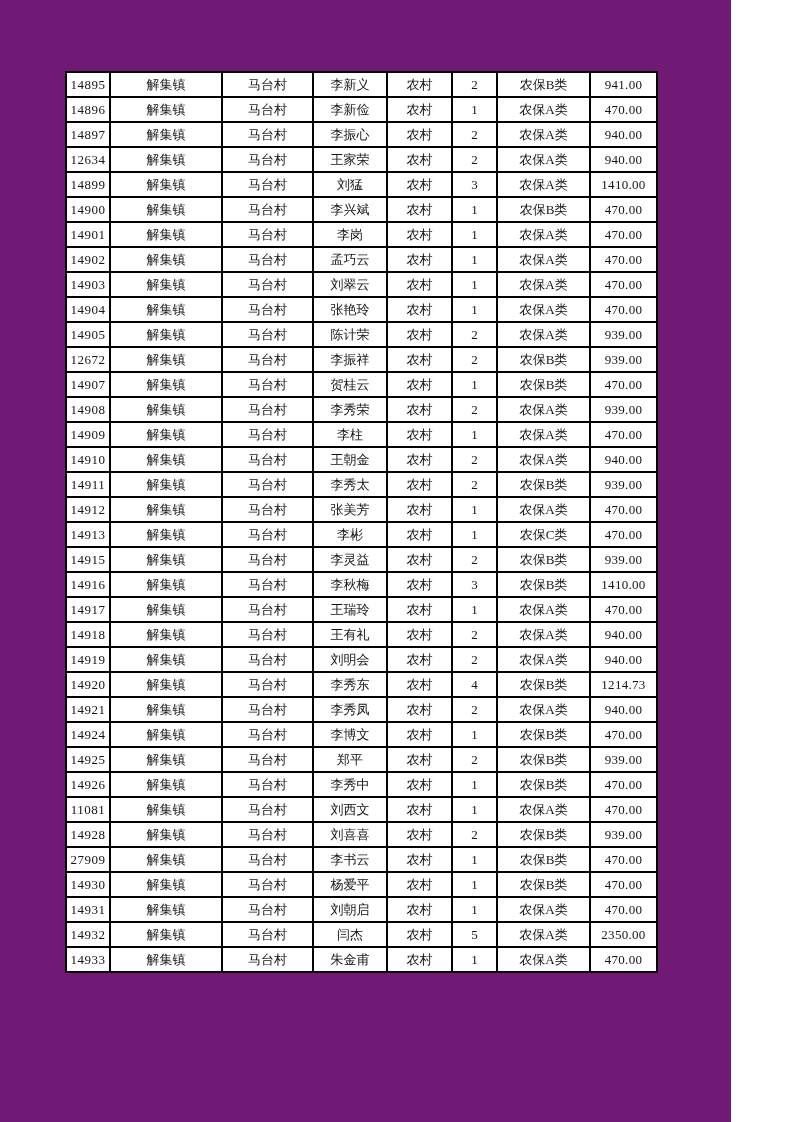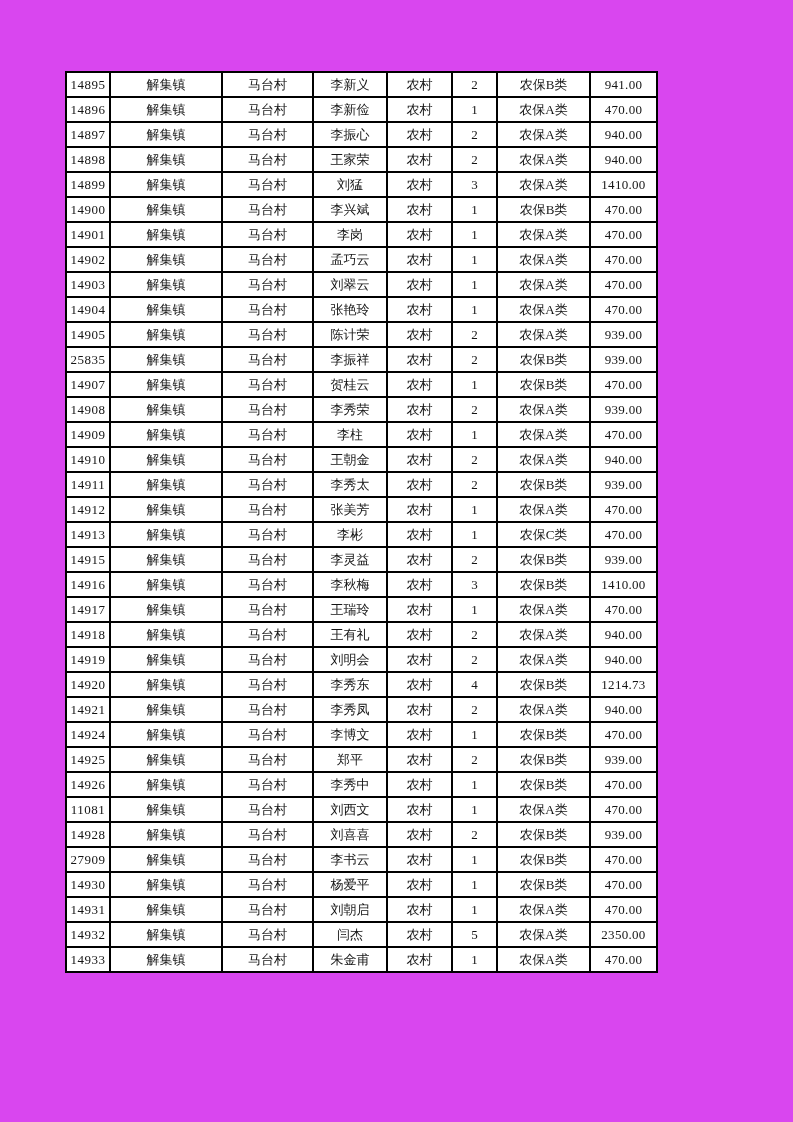--- a/index.html
+++ b/index.html
@@ -2,23 +2,23 @@
 <html><head>
 <meta charset="utf-8">
 <style>
   html, body {
     margin: 0;
     padding: 0;
     background: #ffffff;
   }
   .page {
     position: relative;
-    width: 793px;
+    width: 731px;
     height: 1122px;
-    background: #d946ef;
+    background: #701a75;
     overflow: hidden;
     font-family: "Liberation Serif", "DejaVu Serif", serif;
     color: #141414;
   }
   table.roster {
     position: absolute;
     left: 65px;
     top: 71px;
     border-collapse: separate;
     border-spacing: 0;
@@ -81,21 +81,21 @@
           <td class="c-id">14897</td>
           <td class="c-town">解集镇</td>
           <td class="c-village">马台村</td>
           <td class="c-name">李振心</td>
           <td class="c-residence_type">农村</td>
           <td class="c-count">2</td>
           <td class="c-category">农保A类</td>
           <td class="c-amount">940.00</td>
         </tr>
         <tr>
-          <td class="c-id">14898</td>
+          <td class="c-id">12634</td>
           <td class="c-town">解集镇</td>
           <td class="c-village">马台村</td>
           <td class="c-name">王家荣</td>
           <td class="c-residence_type">农村</td>
           <td class="c-count">2</td>
           <td class="c-category">农保A类</td>
           <td class="c-amount">940.00</td>
         </tr>
         <tr>
           <td class="c-id">14899</td>
@@ -161,21 +161,21 @@
           <td class="c-id">14905</td>
           <td class="c-town">解集镇</td>
           <td class="c-village">马台村</td>
           <td class="c-name">陈计荣</td>
           <td class="c-residence_type">农村</td>
           <td class="c-count">2</td>
           <td class="c-category">农保A类</td>
           <td class="c-amount">939.00</td>
         </tr>
         <tr>
-          <td class="c-id">25835</td>
+          <td class="c-id">12672</td>
           <td class="c-town">解集镇</td>
           <td class="c-village">马台村</td>
           <td class="c-name">李振祥</td>
           <td class="c-residence_type">农村</td>
           <td class="c-count">2</td>
           <td class="c-category">农保B类</td>
           <td class="c-amount">939.00</td>
         </tr>
         <tr>
           <td class="c-id">14907</td>

